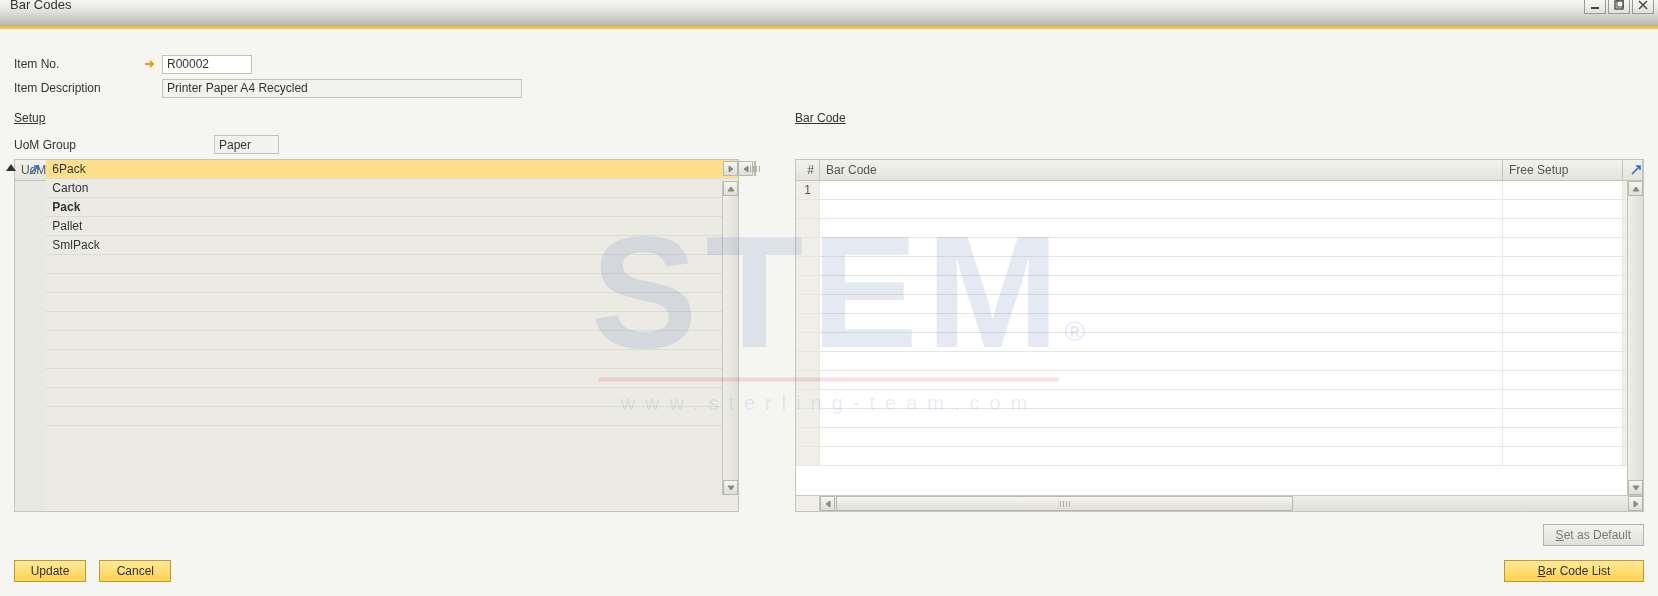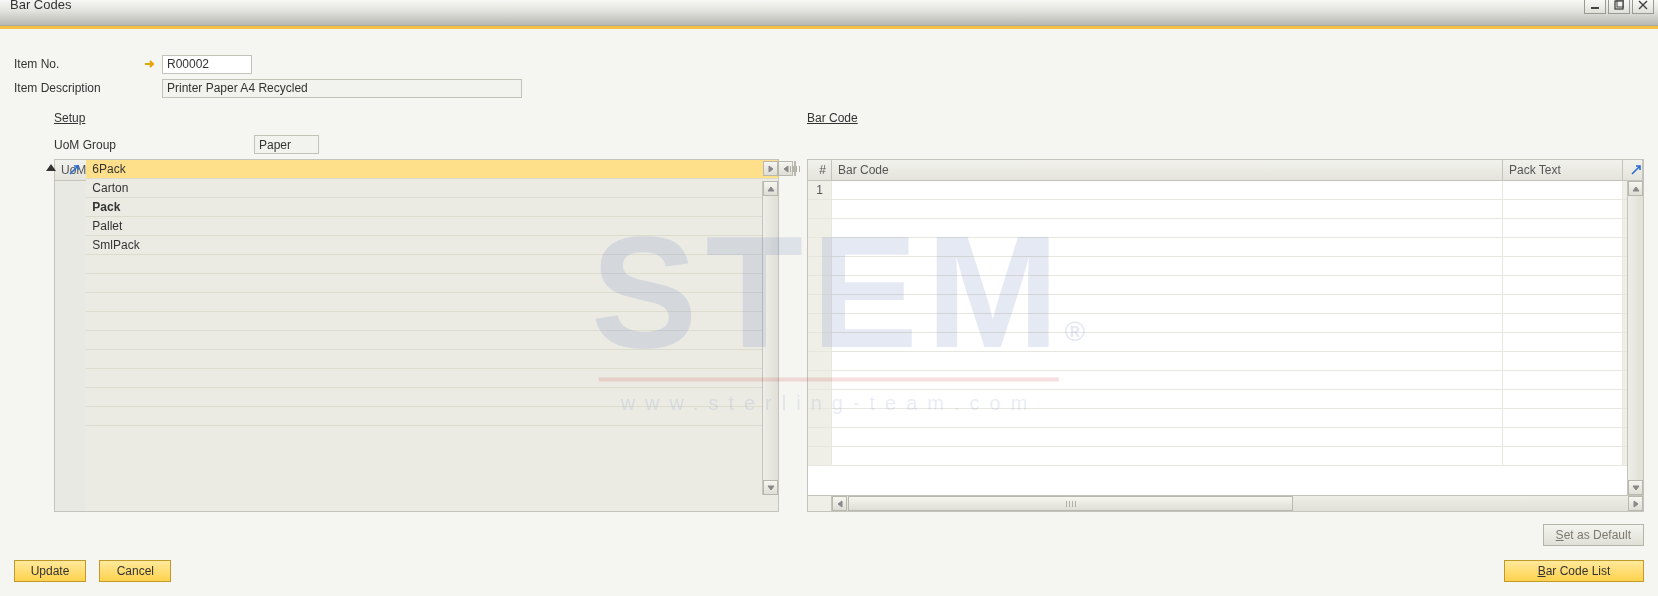--- a/index.html
+++ b/index.html
@@ -37,21 +37,21 @@
     width: 14px; height: 14px; margin-right: 4px;
     display: inline-flex; align-items: center; justify-content: center;
   }
   .hf-input {
     height: 19px; border: 1px solid #c2c2b8; background: #fff;
     padding: 0 4px; font-family: inherit; font-size: 12px; color: #333;
   }
   .hf-input.readonly { background: #f2f2ee; }
 
   
-  .panels { position: absolute; top: 82px; left: 14px; right: 14px; bottom: 84px; display: flex; gap: 28px; margin-left: 40px; }
+  .panels { position: absolute; top: 82px; left: 14px; right: 14px; bottom: 84px; display: flex; gap: 56px; }
   .panel-left { flex: 0 0 725px; display: flex; flex-direction: column; }
   .panel-right { flex: 1; display: flex; flex-direction: column; }
 
   .section-title {
     text-decoration: underline; color: #333; margin-bottom: 10px;
     display: inline-block; font-size: 12px;
   }
 
   .uom-group-row { display: flex; align-items: center; margin-bottom: 5px; }
   .uom-group-row .lbl { width: 200px; }
@@ -296,21 +296,21 @@
       </div>
     </div>
 
     <div class="panel-right">
       <span class="section-title">Bar Code</span>
       <div style="height:24px"></div>
       <div class="bc-table-wrap">
         <div class="bc-header">
           <span class="ch ch-num">#</span>
           <span class="ch ch-code">Bar Code</span>
-          <span class="ch ch-free">Pack Text</span>
+          <span class="ch ch-free">Free Setup</span>
           <span class="ch ch-exp">
             <svg width="12" height="12">
                 <path d="M2 10 L10 2 M6 2 L10 2 L10 6" fill="none" stroke="#2a6bd4" stroke-width="1.6"></path>
               </svg>
           </span>
         </div>
         <div class="bc-body" id="bc-body">
             <div class="bc-row">
               <span class="cell c-num">1</span>
               <span class="cell c-code"></span>

